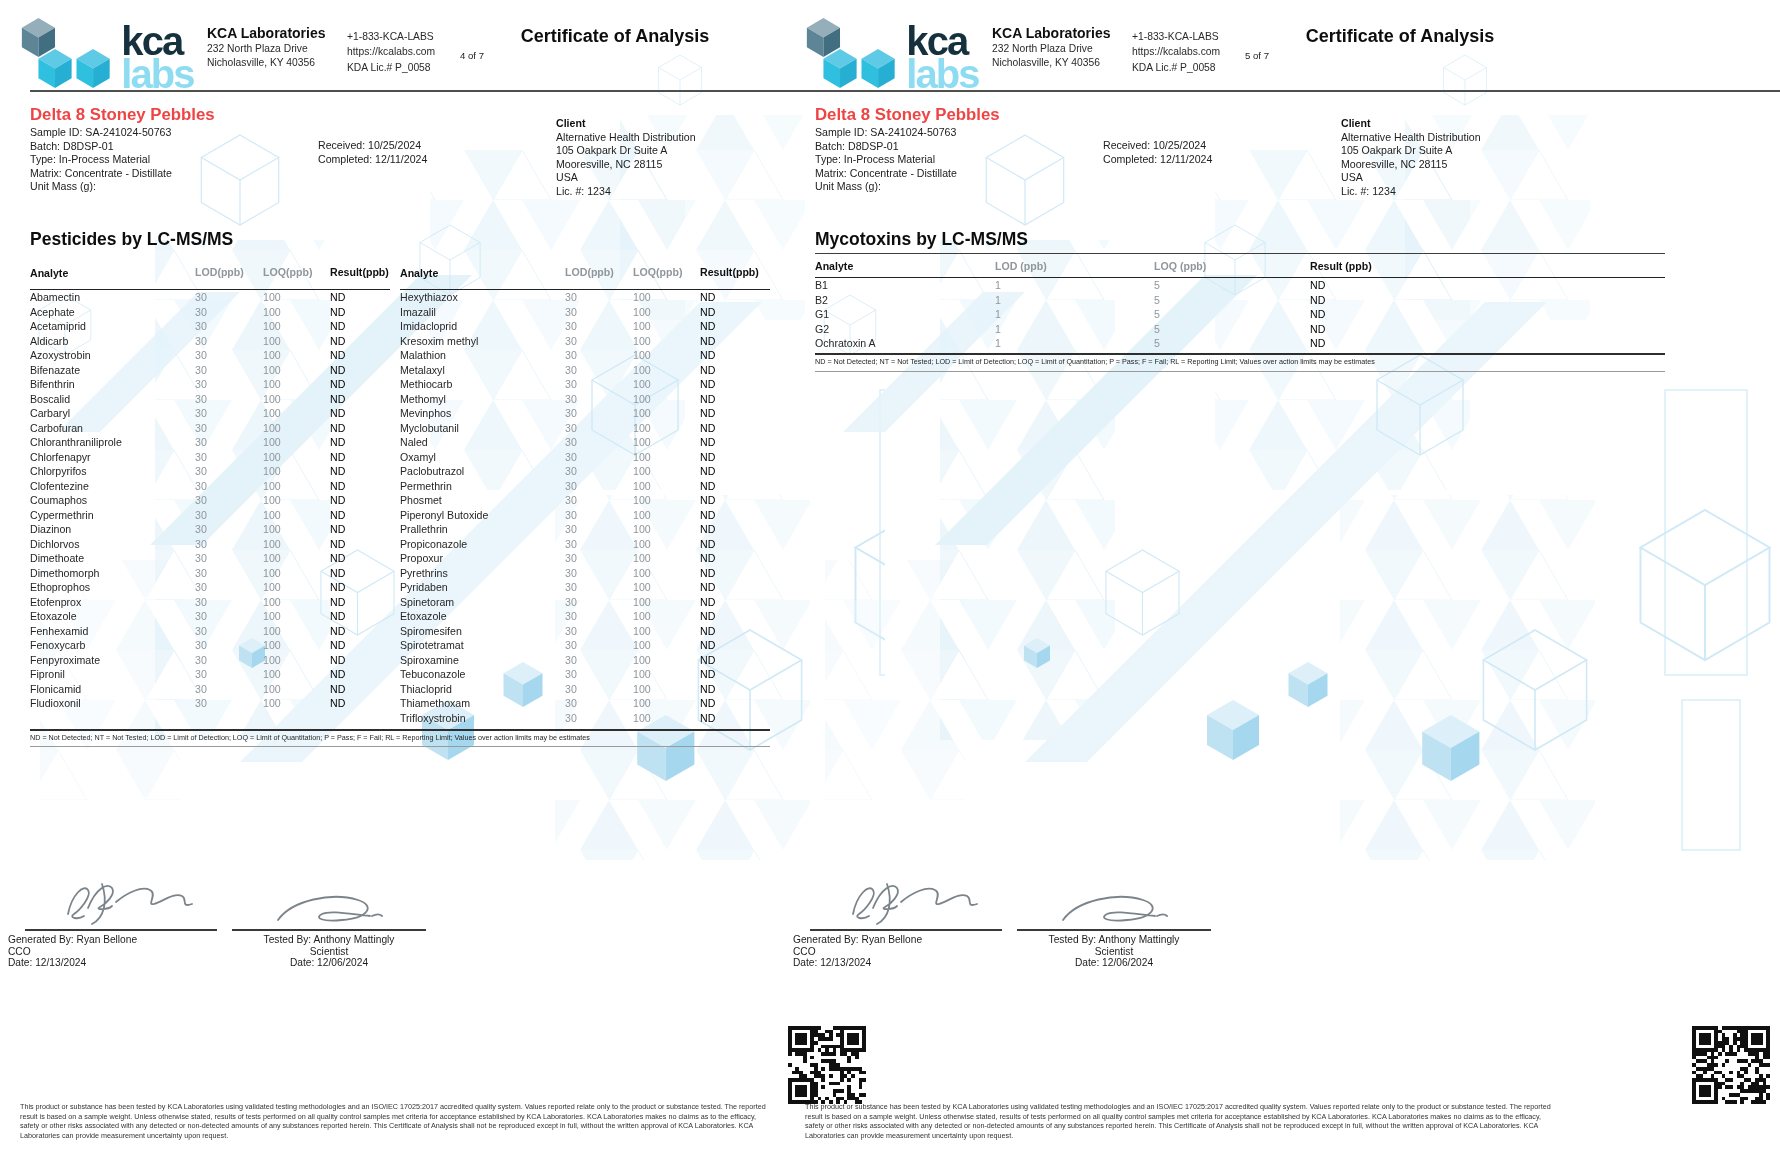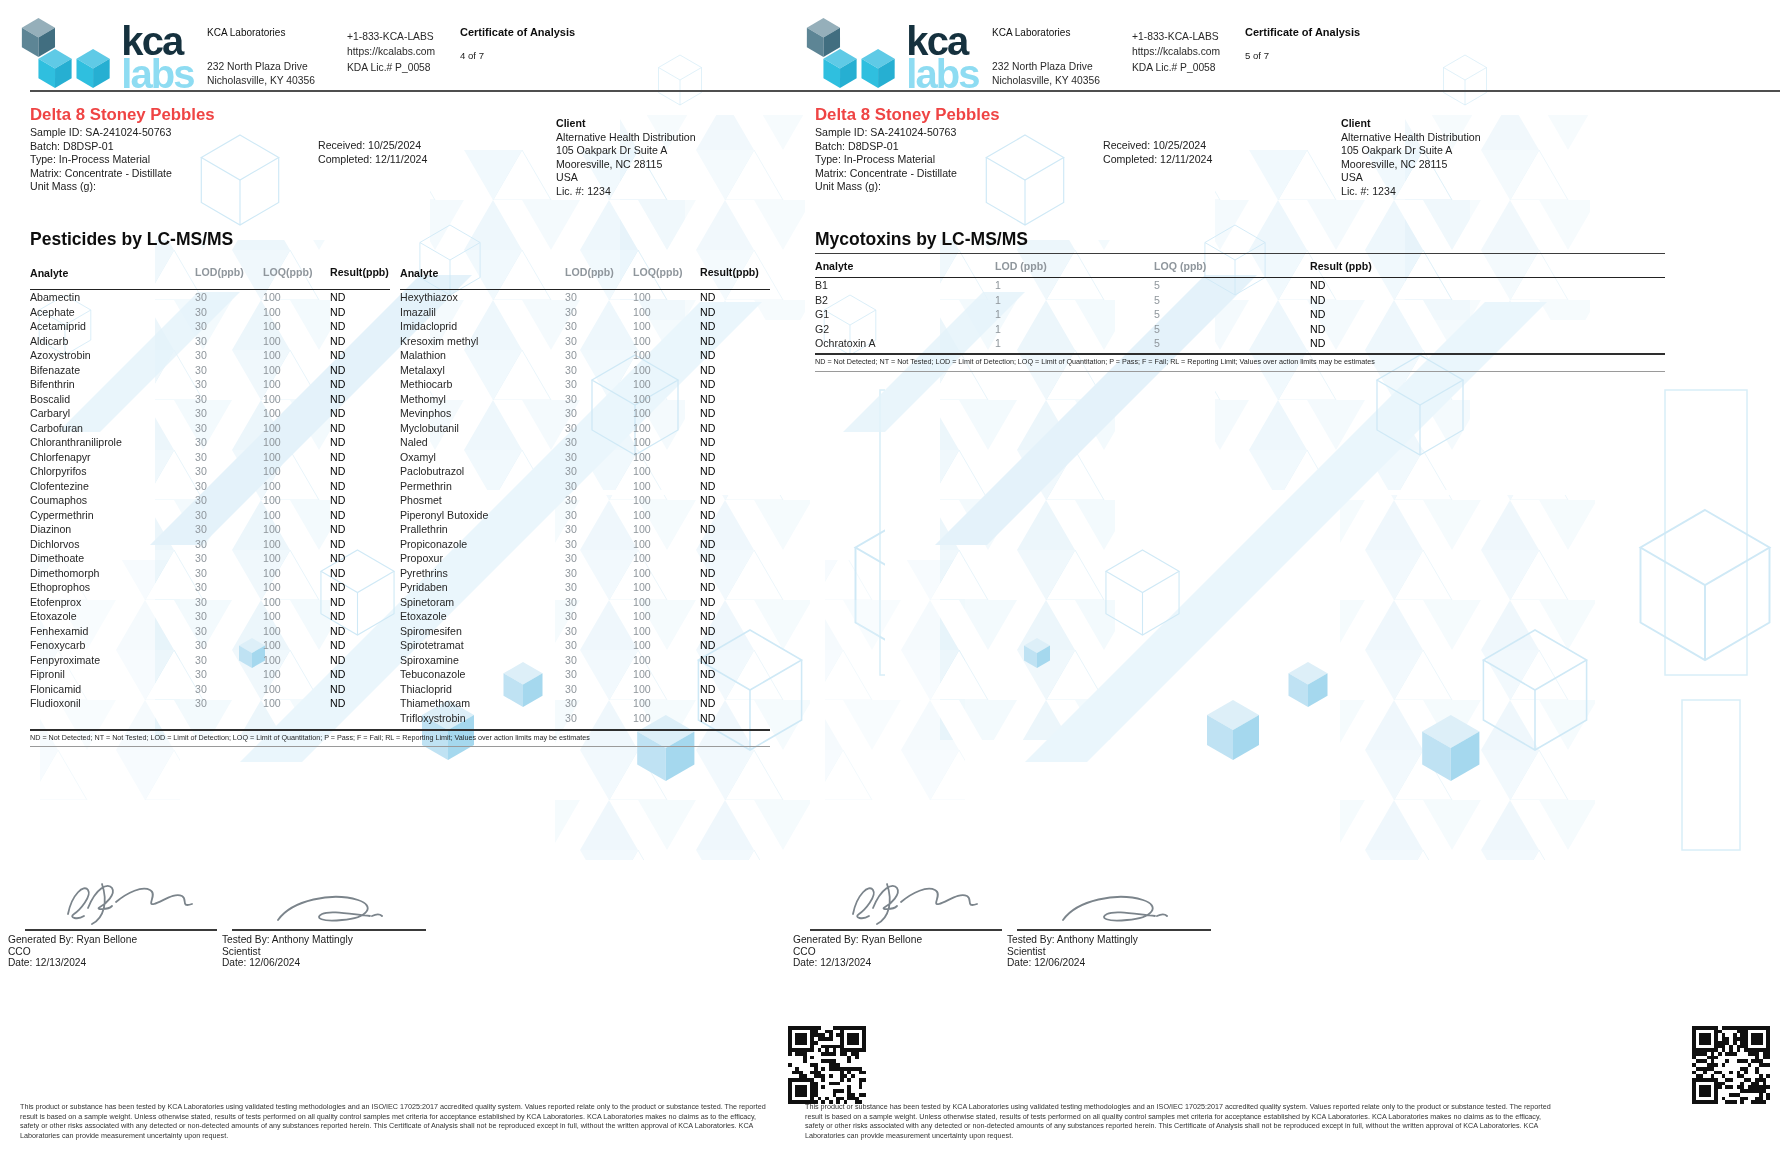--- a/index.html
+++ b/index.html
@@ -5,23 +5,23 @@
   html,body{margin:0;padding:0}
   body{width:1780px;height:1154px;background:#ffffff;font-family:"Liberation Sans",sans-serif;color:#1d1d1f;position:relative;overflow:hidden}
   .page{position:absolute;top:0;height:1107px}
   .pageL{left:0;width:885px}
   .pageR{left:785px;width:995px}
   .bg{position:absolute;left:0;top:0;z-index:0}
   .page > div, .page > svg.fg{z-index:1}
   .logo{position:absolute;left:16px;top:12px}
   .logo text{font-family:"Liberation Sans",sans-serif;font-weight:bold;letter-spacing:-2px}
   .labinfo{position:absolute;left:207px;top:26px;font-size:10.3px;line-height:14.2px;color:#2a2a2a}
-  .labinfo .name{font-size:10px;font-weight:normal;color:#0f0f0f;margin-bottom:20px}
+  .labinfo .name{font-size:14px;font-weight:bold;color:#0f0f0f;margin-bottom:2px}
   .contact{position:absolute;left:347px;top:29px;font-size:10.3px;line-height:15.4px;color:#2a2a2a}
-  .certtitle{position:absolute;left:460px;top:26px;width:310px;text-align:left;font-size:11px;font-weight:bold;color:#0d0d0d}
+  .certtitle{position:absolute;left:460px;top:26px;width:310px;text-align:center;font-size:18px;font-weight:bold;color:#0d0d0d}
   .pagenum{position:absolute;left:460px;top:50px;width:310px;font-size:9.6px;color:#222}
   .headrule{position:absolute;left:30px;right:0;top:90px;height:2px;background:#4f4f4f}
   .prodtitle{position:absolute;left:30px;top:105px;font-size:16.8px;font-weight:bold;color:#ef4444}
   .sampleinfo{position:absolute;left:30px;top:126px;font-size:10.6px;line-height:13.5px;color:#212121}
   .dates{position:absolute;left:318px;top:139px;font-size:10.6px;line-height:13.5px;color:#212121}
   .client{position:absolute;left:556px;top:117px;font-size:10.6px;line-height:13.6px;color:#212121}
   .client .clabel{font-weight:bold;color:#0f0f0f}
   .secttitle{position:absolute;left:30px;top:229px;font-size:17.5px;font-weight:bold;color:#0d0d0d}
   .ptable{position:absolute;top:256px}
   .ptL{left:30px;width:360px}
@@ -40,21 +40,21 @@
   .mhead{display:grid;grid-template-columns:180px 159px 156px 1fr;align-items:center;height:23px;border-top:1.2px solid #3d3d3d;border-bottom:1.6px solid #222;font-weight:bold;font-size:10.6px;color:#0f0f0f}
   .mrows .trow{grid-template-columns:180px 159px 156px 1fr}
   .mbot{position:absolute;left:30px;width:850px;top:353px;height:2px;background:#2e2e2e}
   .mfoot{position:absolute;left:30px;top:357px;width:850px;font-size:7.2px;color:#1f1f1f;white-space:nowrap}
   .mthin{position:absolute;left:30px;width:850px;top:371px;height:1px;background:#9a9a9a}
   .sigimg1{position:absolute;left:58px;top:880px}
   .sigimg2{position:absolute;left:272px;top:894px}
   .sigline1{position:absolute;left:25px;width:192px;top:929px;height:2px;background:#3a3a3a}
   .sigline2{position:absolute;left:232px;width:194px;top:929px;height:2px;background:#3a3a3a}
   .sigtext1{position:absolute;left:8px;width:226px;top:934px;text-align:left;font-size:10.2px;line-height:11.6px;color:#1c1c1c}
-  .sigtext2{position:absolute;left:222px;width:214px;top:934px;font-size:10.2px;line-height:11.6px;color:#1c1c1c}
+  .sigtext2{position:absolute;left:222px;width:214px;top:934px;text-align:center;font-size:10.2px;line-height:11.6px;color:#1c1c1c}
   .qr{position:absolute;top:1026px;width:78px;height:78px}
   .pageL .qr{left:788px}
   .pageR .qr{right:10px}
   .disclaimer{position:absolute;left:20px;top:1102px;width:750px;font-size:7.2px;line-height:9.6px;color:#333}
 </style>
 </head>
 <body>
 
 <svg width="0" height="0" style="position:absolute" aria-hidden="true">
   <defs>

